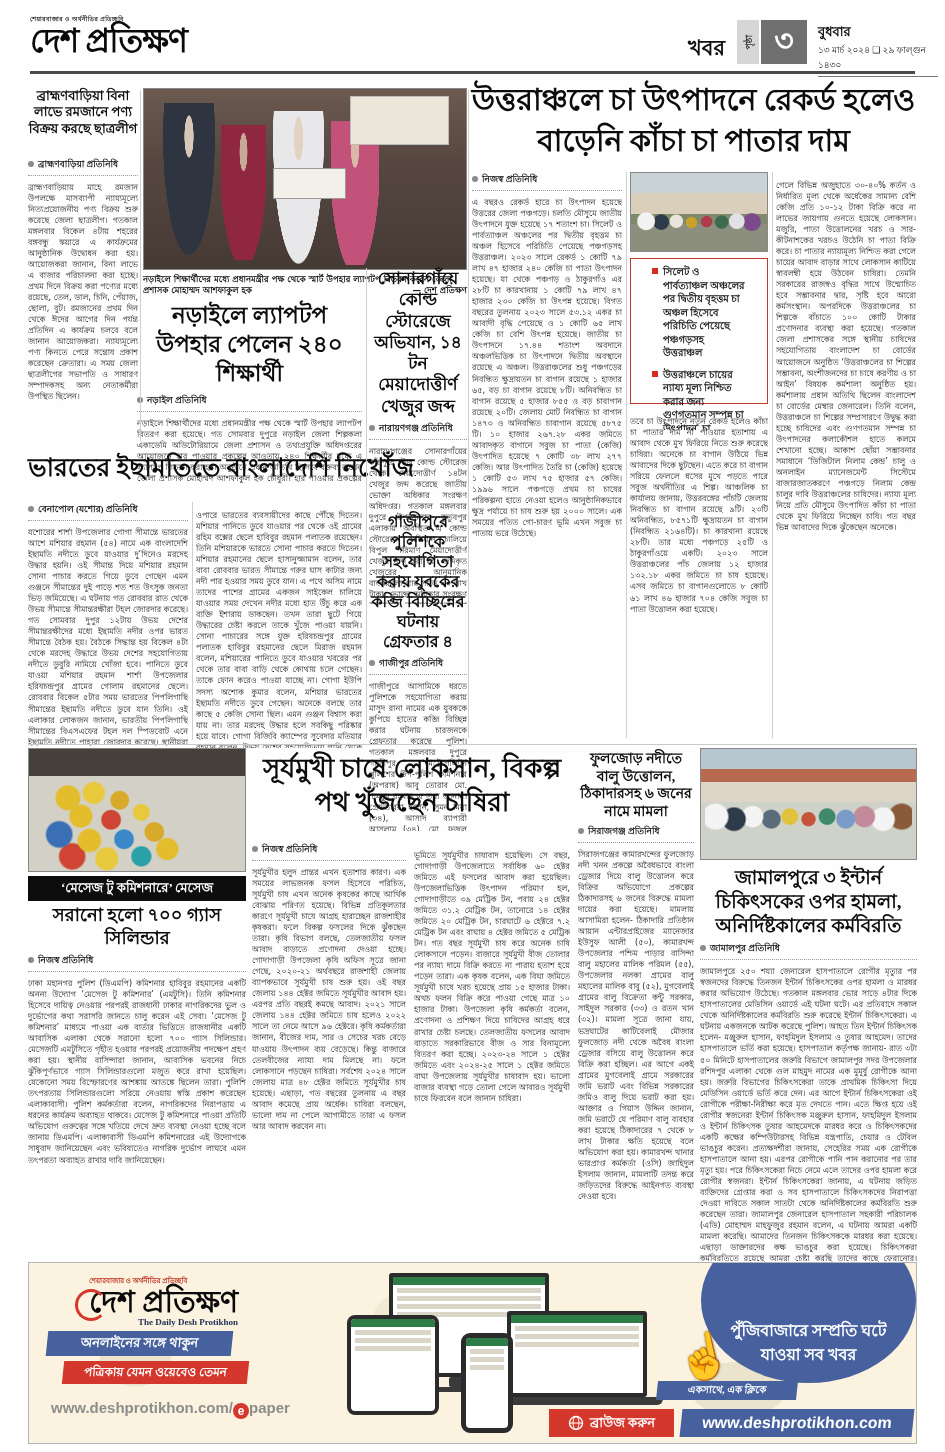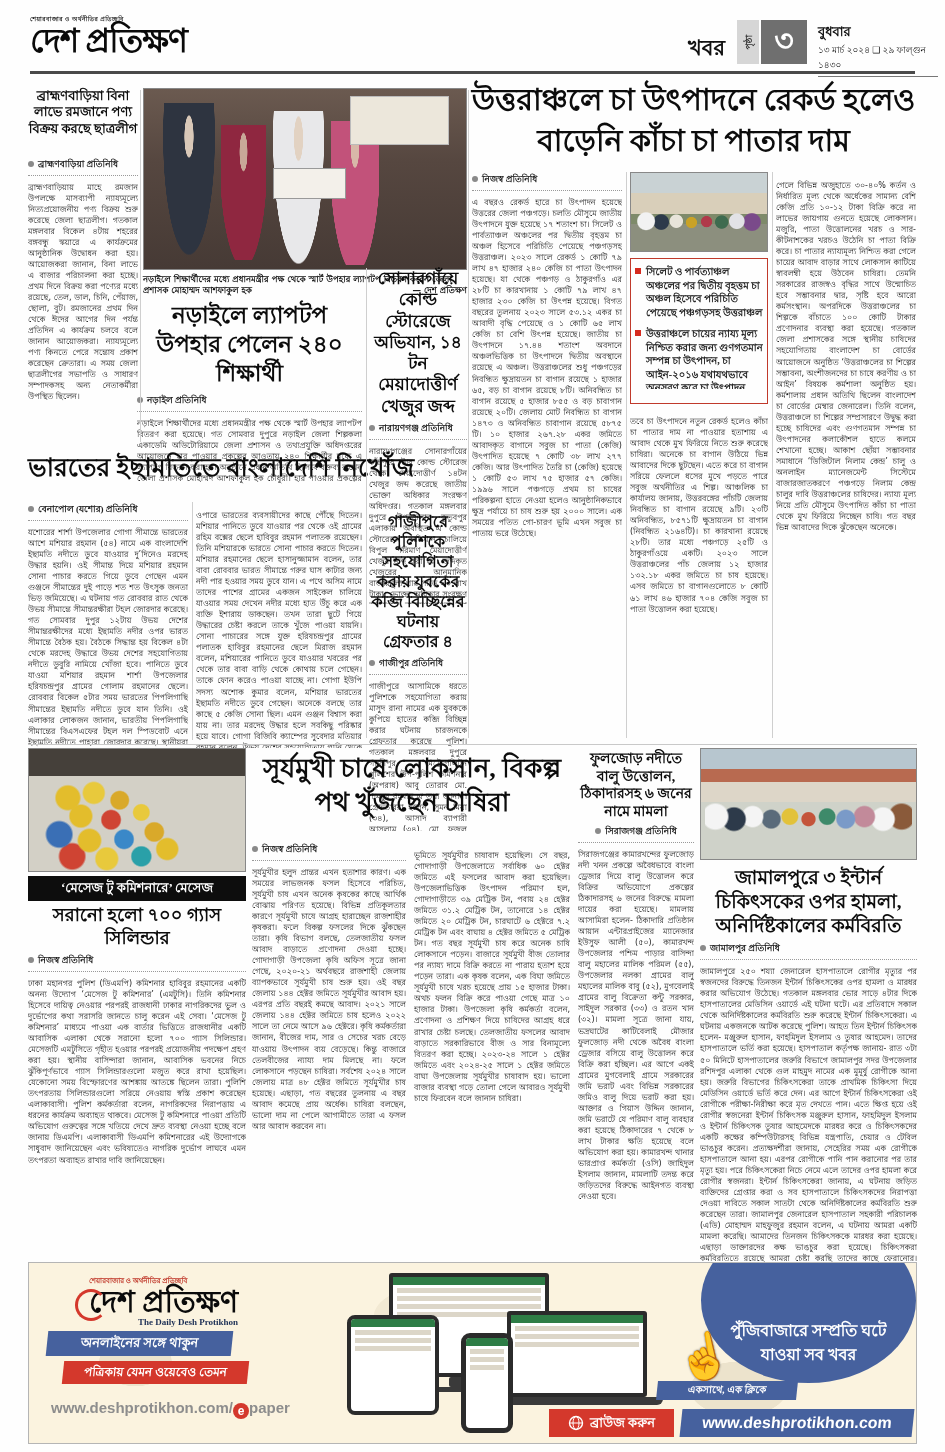--- a/index.html
+++ b/index.html
@@ -19,21 +19,21 @@
   
   .hl{font-weight:bold;text-align:center;color:#0c0c0c;line-height:1.25;}
   .byline{font-size:9px;font-weight:bold;color:#222;border-bottom:1px dotted #999;padding-bottom:3px;margin-bottom:3px;white-space:nowrap;overflow:hidden;}
   .byline .dot{display:inline-block;width:6px;height:6px;border-radius:50%;background:#8a8a8a;margin-right:4px;}
   .body-txt{font-size:8px;line-height:1.38;text-align:justify;color:#1a1a1a;overflow:hidden;font-family:"DejaVu Sans","Liberation Sans",sans-serif;margin-top:6px;}
   .caption{font-size:8.5px;font-weight:bold;line-height:1.3;color:#111;font-family:"DejaVu Sans",sans-serif;}
   .photo{border:1px solid #888;box-sizing:border-box;}
   .vrule{border-left:1px solid #cfcfcf;width:0;}
   .hrule{border-top:1px solid #c9c9c9;height:0;}
   
-  .pullbox{border:1px solid #c0392b;box-sizing:border-box;padding:6px 4px;}
+  .pullbox{border:1px solid #c0392b;box-sizing:border-box;padding:6px 21px;}
   .pullitem{font-size:10px;font-weight:bold;line-height:1.35;color:#222;margin-bottom:8px;position:relative;padding-left:11px;}
   .pullitem .sq{position:absolute;left:0;top:3px;width:6px;height:6px;background:#d62b1f;}
   .kicker{background:#0d0d0d;color:#fff;display:flex;align-items:center;justify-content:center;font-size:13px;font-weight:bold;}
   
   #ad{background:#fbf3df;border:1px solid #b5b5b5;box-sizing:border-box;overflow:hidden;}
   .ad-map{position:absolute;inset:0;background:
      radial-gradient(60px 40px at 12% 55%, #e7ddc4 0 60%, transparent 61%),
      radial-gradient(90px 50px at 45% 30%, #efe6cf 0 60%, transparent 61%),
      radial-gradient(80px 45px at 80% 70%, #e7ddc4 0 60%, transparent 61%);opacity:.7;}
   .ad-tag{font-size:7px;color:#c0392b;font-weight:bold;}
@@ -185,21 +185,21 @@
 
   <div class="abs hl" style="left:252px;top:752px;width:320px;font-size:26px;line-height:1.3;">সূর্যমুখী চাষে লোকসান, বিকল্প পথ খুঁজছেন চাষিরা</div>
   <div class="abs" style="left:252px;top:842px;width:154px;">
     <div class="byline"><span class="dot"></span><span>নিজস্ব প্রতিনিধি</span></div>
     <div class="body-txt" style="height:384px;">সূর্যমুখীর হলুদ প্রান্তর এখন হতাশার কারণ। এক সময়ের লাভজনক ফসল হিসেবে পরিচিত, সূর্যমুখী চাষ এখন অনেক কৃষকের কাছে আর্থিক বোঝায় পরিণত হয়েছে। বিভিন্ন প্রতিকূলতার কারণে সূর্যমুখী চাষে আগ্রহ হারাচ্ছেন রাজশাহীর কৃষকরা। ফলে বিকল্প ফসলের দিকে ঝুঁকছেন তারা। কৃষি বিভাগ বলছে, তেলজাতীয় ফসল আবাদ বাড়াতে প্রণোদনা দেওয়া হচ্ছে। গোদাগাড়ী উপজেলা কৃষি অফিস সূত্রে জানা গেছে, ২০২০-২১ অর্থবছরে রাজশাহী জেলায় ব্যাপকভাবে সূর্যমুখী চাষ শুরু হয়। ওই বছর জেলায় ১৪৪ হেক্টর জমিতে সূর্যমুখীর আবাদ হয়। এরপর প্রতি বছরই কমছে আবাদ। ২০২১ সালে জেলায় ১৪৪ হেক্টর জমিতে চাষ হলেও ২০২২ সালে তা নেমে আসে ৯৬ হেক্টরে। কৃষি কর্মকর্তারা জানান, বীজের দাম, সার ও সেচের খরচ বেড়ে যাওয়ায় উৎপাদন ব্যয় বেড়েছে। কিন্তু বাজারে তেলবীজের ন্যায্য দাম মিলছে না। ফলে লোকসানে পড়ছেন চাষিরা। সর্বশেষ ২০২৪ সালে জেলায় মাত্র ৪৮ হেক্টর জমিতে সূর্যমুখীর চাষ হয়েছে। এছাড়া, গত বছরের তুলনায় এ বছর আবাদ কমেছে প্রায় অর্ধেক। চাষিরা বলছেন, ভালো দাম না পেলে আগামীতে তারা এ ফসল আর আবাদ করবেন না।</div>
   </div>
   <div class="abs body-txt" style="left:414px;top:844px;width:156px;height:400px;">ভূমিতে সূর্যমুখীর চাষাবাদ হয়েছিল। সে বছর, গোদাগাড়ী উপজেলাতে সর্বাধিক ৬০ হেক্টর জমিতে এই ফসলের আবাদ করা হয়েছিল। উপজেলাভিত্তিক উৎপাদন পরিমাণ হল, গোদাগাড়ীতে ৩৯ মেট্রিক টন, পবায় ২৪ হেক্টর জমিতে ৩১.২ মেট্রিক টন, তানোরে ১৪ হেক্টর জমিতে ২০ মেট্রিক টন, চারঘাটে ৬ হেক্টরে ৭.২ মেট্রিক টন এবং বাঘায় ৪ হেক্টর জমিতে ৫ মেট্রিক টন। গত বছর সূর্যমুখী চাষ করে অনেক চাষি লোকসানে পড়েন। বাজারে সূর্যমুখী বীজ তোলার পর ন্যায্য দামে বিক্রি করতে না পারায় হতাশ হয়ে পড়েন তারা। এক কৃষক বলেন, এক বিঘা জমিতে সূর্যমুখী চাষে খরচ হয়েছে প্রায় ১৫ হাজার টাকা। অথচ ফলন বিক্রি করে পাওয়া গেছে মাত্র ১০ হাজার টাকা। উপজেলা কৃষি কর্মকর্তা বলেন, প্রণোদনা ও প্রশিক্ষণ দিয়ে চাষিদের আগ্রহ ধরে রাখার চেষ্টা চলছে। তেলজাতীয় ফসলের আবাদ বাড়াতে সরকারিভাবে বীজ ও সার বিনামূল্যে বিতরণ করা হচ্ছে। ২০২৩-২৪ সালে ১ হেক্টর জমিতে এবং ২০২৪-২৫ সালে ১ হেক্টর জমিতে বাঘা উপজেলায় সূর্যমুখীর চাষাবাদ হয়। ভালো বাজার ব্যবস্থা গড়ে তোলা গেলে আবারও সূর্যমুখী চাষে ফিরবেন বলে জানান চাষিরা।</div>
 
   <div class="abs" style="left:578px;top:750px;width:116px;">
     <div class="hl" style="font-size:14px;">ফুলজোড় নদীতে বালু উত্তোলন, ঠিকাদারসহ ৬ জনের নামে মামলা</div>
-    <div class="byline" style="margin-top:4px;text-align:center;"><span class="dot"></span><span>সিরাজগঞ্জ প্রতিনিধি</span></div>
+    <div class="byline" style="margin-top:4px;"><span class="dot"></span><span>সিরাজগঞ্জ প্রতিনিধি</span></div>
     <div class="body-txt" style="height:388px;">সিরাজগঞ্জের কামারখন্দের ফুলজোড় নদী খনন প্রকল্পে অবৈধভাবে বাংলা ড্রেজার দিয়ে বালু উত্তোলন করে বিক্রির অভিযোগে প্রকল্পের ঠিকাদারসহ ৬ জনের বিরুদ্ধে মামলা দায়ের করা হয়েছে। মামলায় আসামিরা হলেন- ঠিকাদারি প্রতিষ্ঠান আয়ান এন্টারপ্রাইজের ম্যানেজার ইউসুফ আলী (৫০), কামারখন্দ উপজেলার পশ্চিম পাড়ার বাসিন্দা বালু মহালের মালিক পরিমল (৫৫), উপজেলার নলকা গ্রামের বালু মহালের মালিক বাবু (৫২), মুগবেলাই গ্রামের বালু বিক্রেতা কন্টু সরকার, সাইদুল সরকার (৩৩) ও রতন খান (৩২)। মামলা সূত্রে জানা যায়, ভদ্রঘাটের কাটিবেলাই মৌজার ফুলজোড় নদী থেকে অবৈধ বাংলা ড্রেজার বসিয়ে বালু উত্তোলন করে বিক্রি করা হচ্ছিল। এর আগে একই গ্রামের মুগবেলাই গ্রামে সরকারের জমি ভরাট এবং বিভিন্ন সরকারের জমিও বালু দিয়ে ভরাট করা হয়। আক্তার ও গিয়াস উদ্দিন জানান, জমি ভরাটে যে পরিমাণ বালু ব্যবহার করা হয়েছে ঠিকাদারের ৭ থেকে ৮ লাখ টাকার ক্ষতি হয়েছে বলে অভিযোগ করা হয়। কামারখন্দ থানার ভারপ্রাপ্ত কর্মকর্তা (ওসি) জাহিদুল ইসলাম জানান, মামলাটি তদন্ত করে জড়িতদের বিরুদ্ধে আইনগত ব্যবস্থা নেওয়া হবে।</div>
   </div>
 
   <div class="abs photo" style="left:700px;top:748px;width:217px;height:112px;background:
       linear-gradient(180deg,#b7c6cf 0 18%,#b86a50 18% 30%,#ddd6c8 30% 48%,#cfd2c9 48% 100%);">
     <div class="abs" style="left:2%;top:38%;width:96%;height:58%;background:
         radial-gradient(circle at 5% 40%,#f4f4f4 0 6%,transparent 7%),
         radial-gradient(circle at 14% 44%,#2d3a4a 0 6%,transparent 7%),
         radial-gradient(circle at 23% 40%,#f4f4f4 0 6%,transparent 7%),
         radial-gradient(circle at 32% 44%,#5a6b7a 0 6%,transparent 7%),

